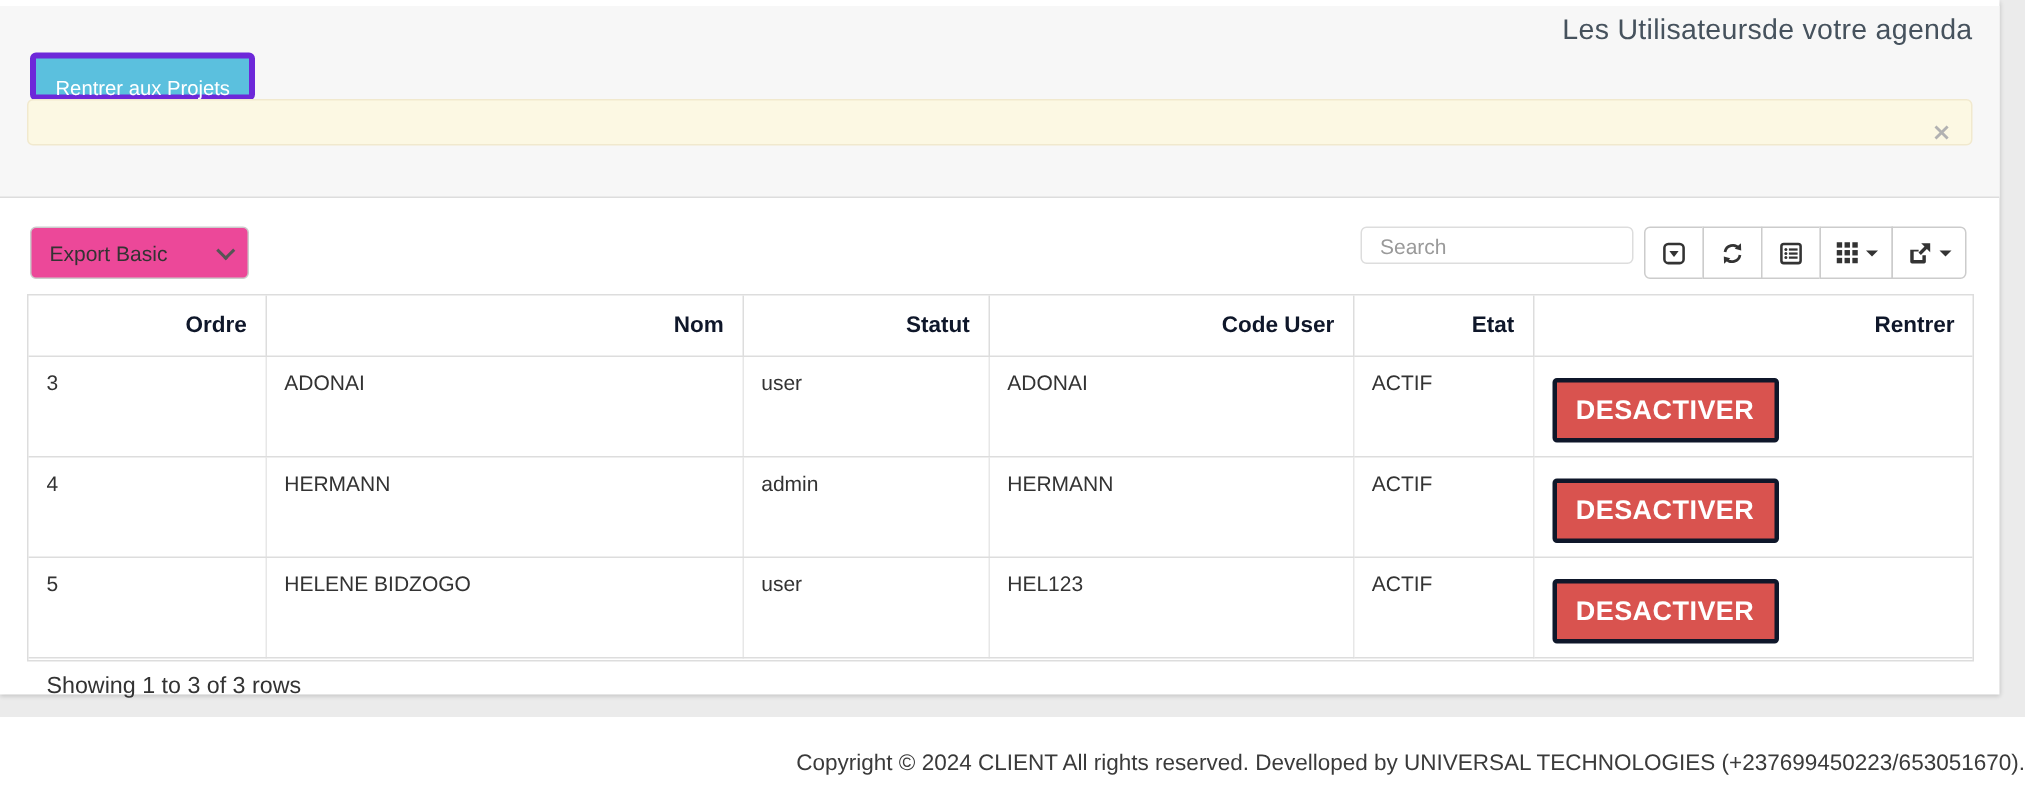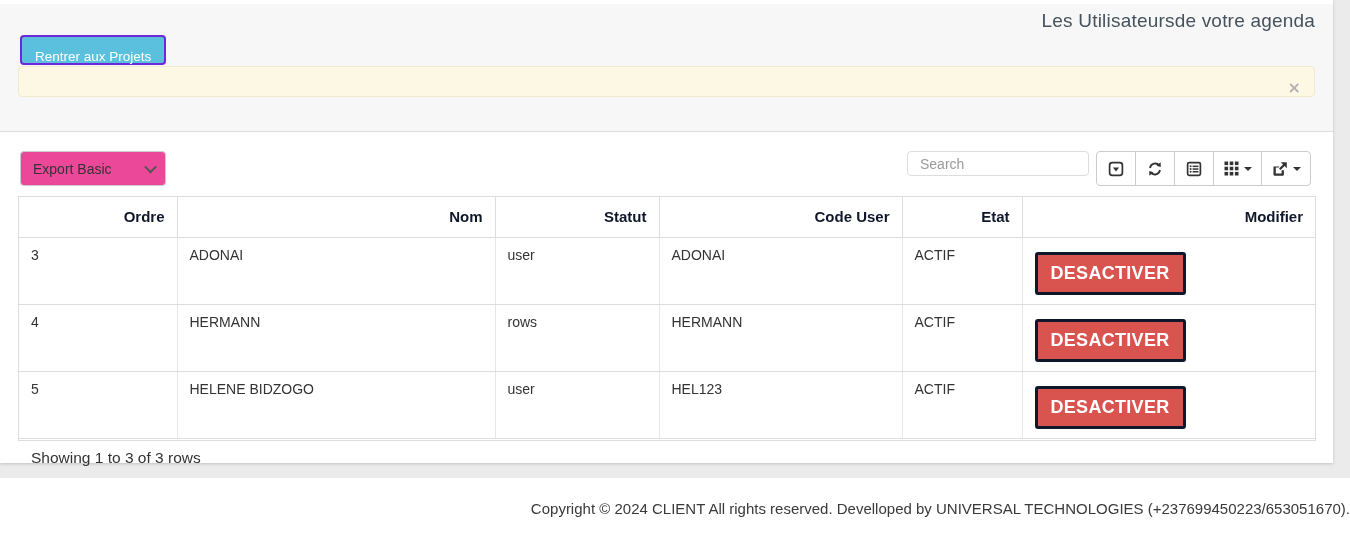--- a/index.html
+++ b/index.html
@@ -28,21 +28,21 @@
     border-bottom: 1px solid #dddddd;
   }
   .page-title {
     position: absolute; right: 18px; top: 6px;
     font-size: 19px; color: #46525d;
     letter-spacing: 0.2px;
   }
   .back-btn {
     position: absolute; left: 20px; top: 31px;
     height: 30px; padding: 12px 13px;
-    background: #5bc0de; border: 2px solid #6d28d9;
+    background: #5bc0de; border: 4px solid #6d28d9;
     border-radius: 4px;
     color: #ffffff; font-size: 13.5px;
     font-family: inherit;
     cursor: pointer;
   }
   .alert-bar {
     position: absolute; left: 18px; top: 62px;
     width: 1297px; height: 31px;
     background: #fcf8e3; border: 1px solid #f1e9ce;
     border-radius: 4px;
@@ -234,38 +234,38 @@
           <col style="width:120px">
           <col>
       </colgroup>
       <thead>
         <tr>
           <th>Ordre</th>
           <th>Nom</th>
           <th>Statut</th>
           <th>Code User</th>
           <th>Etat</th>
-          <th>Modifier</th>
+          <th>Rentrer</th>
         </tr>
       </thead>
       <tbody>
         <tr>
           <td>3</td>
           <td>ADONAI</td>
           <td>user</td>
           <td>ADONAI</td>
           <td>ACTIF</td>
           <td>
             <button class="danger-btn">DESACTIVER</button>
           </td>
         </tr>
         <tr>
           <td>4</td>
           <td>HERMANN</td>
-          <td>rows</td>
+          <td>admin</td>
           <td>HERMANN</td>
           <td>ACTIF</td>
           <td>
             <button class="danger-btn">DESACTIVER</button>
           </td>
         </tr>
         <tr>
           <td>5</td>
           <td>HELENE BIDZOGO</td>
           <td>user</td>

